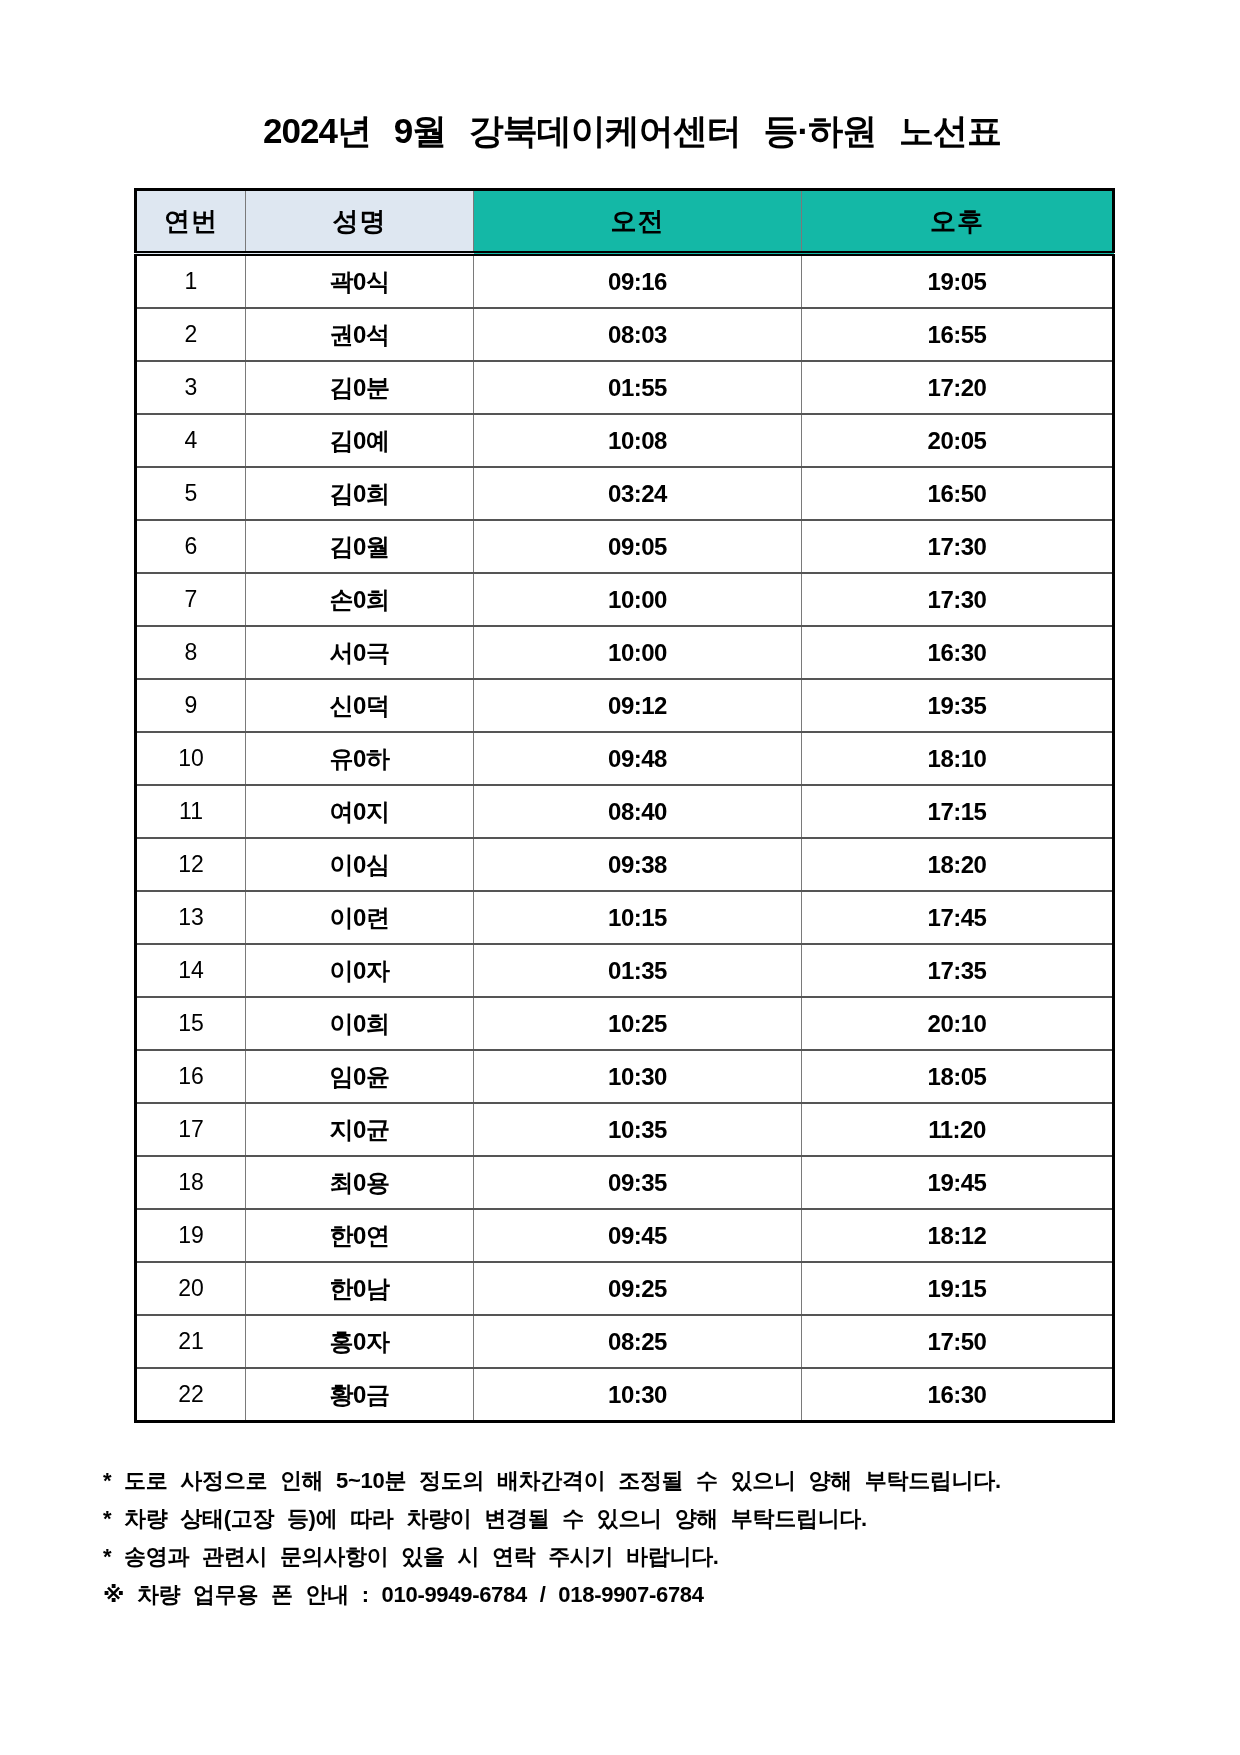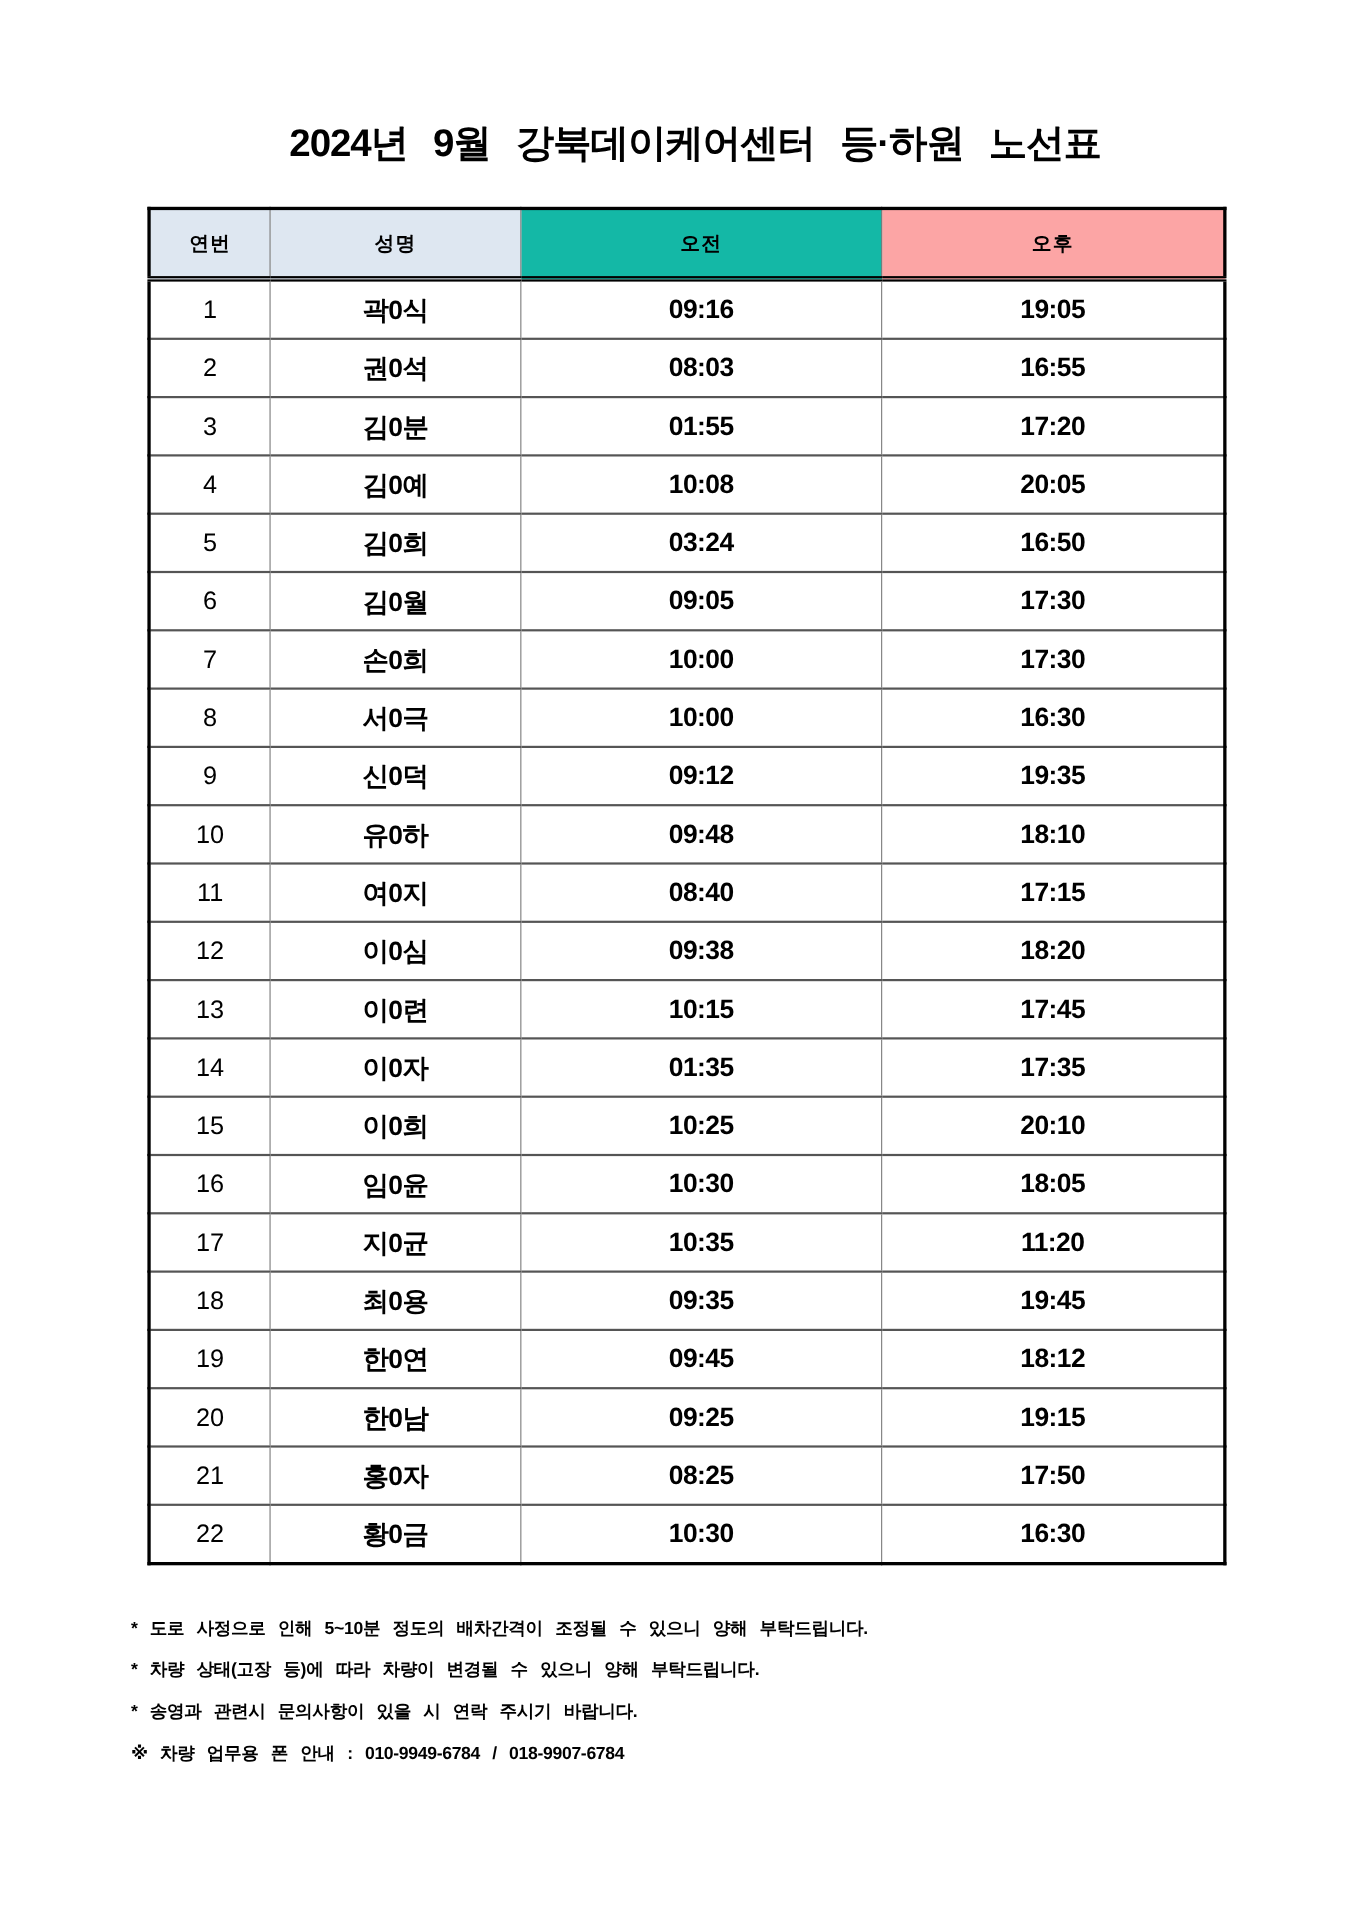--- a/index.html
+++ b/index.html
@@ -34,21 +34,21 @@
     top: 188px;
     left: 134px;
     width: 978px;
     border-collapse: collapse;
     table-layout: fixed;
     text-align: center;
     border: 3px solid #000000;
   }
   table.schedule th {
     height: 60px;
-    font-size: 18px;
+    font-size: 26px;
     font-weight: bold;
     letter-spacing: 1px;
     border-bottom: 5px double #000000;
     padding: 0;
   }
   table.schedule td {
     height: 51px;
     font-size: 24px;
     padding: 0;
     border-top: 2px solid #555555;
@@ -67,22 +67,22 @@
     font-weight: bold;
     letter-spacing: -0.5px;
   }
   .notes {
     position: absolute;
     left: 103px;
     top: 1468px;
     width: 1040px;
   }
   .notes p {
-    margin: 0 0 13px 16px;
-    font-size: 16px;
+    margin: 0 0 13px 0;
+    font-size: 22px;
     font-weight: bold;
     letter-spacing: -0.3px;
     word-spacing: 7px;
     line-height: 25px;
   }
 </style>
 </head>
 <body>
 
 <div class="page">
@@ -94,21 +94,21 @@
       <col style="width:110px">
       <col style="width:228px">
       <col style="width:328px">
       <col style="width:312px">
     </colgroup>
     <thead>
       <tr>
         <th style="background: rgb(222, 231, 241);">연번</th>
         <th style="background: rgb(222, 231, 241); font-family: Liberation Mono, monospace;">성명</th>
         <th style="background: #14b8a6;">오전</th>
-        <th style="background: #fca5a5;">오후</th>
+        <th style="background: #14b8a6;">오후</th>
       </tr>
     </thead>
     <tbody id="rows">
         <tr>
           <td class="no">1</td>
           <td class="name">곽0식</td>
           <td class="am">09:16</td>
           <td class="pm">19:05</td>
         </tr>
         <tr>

